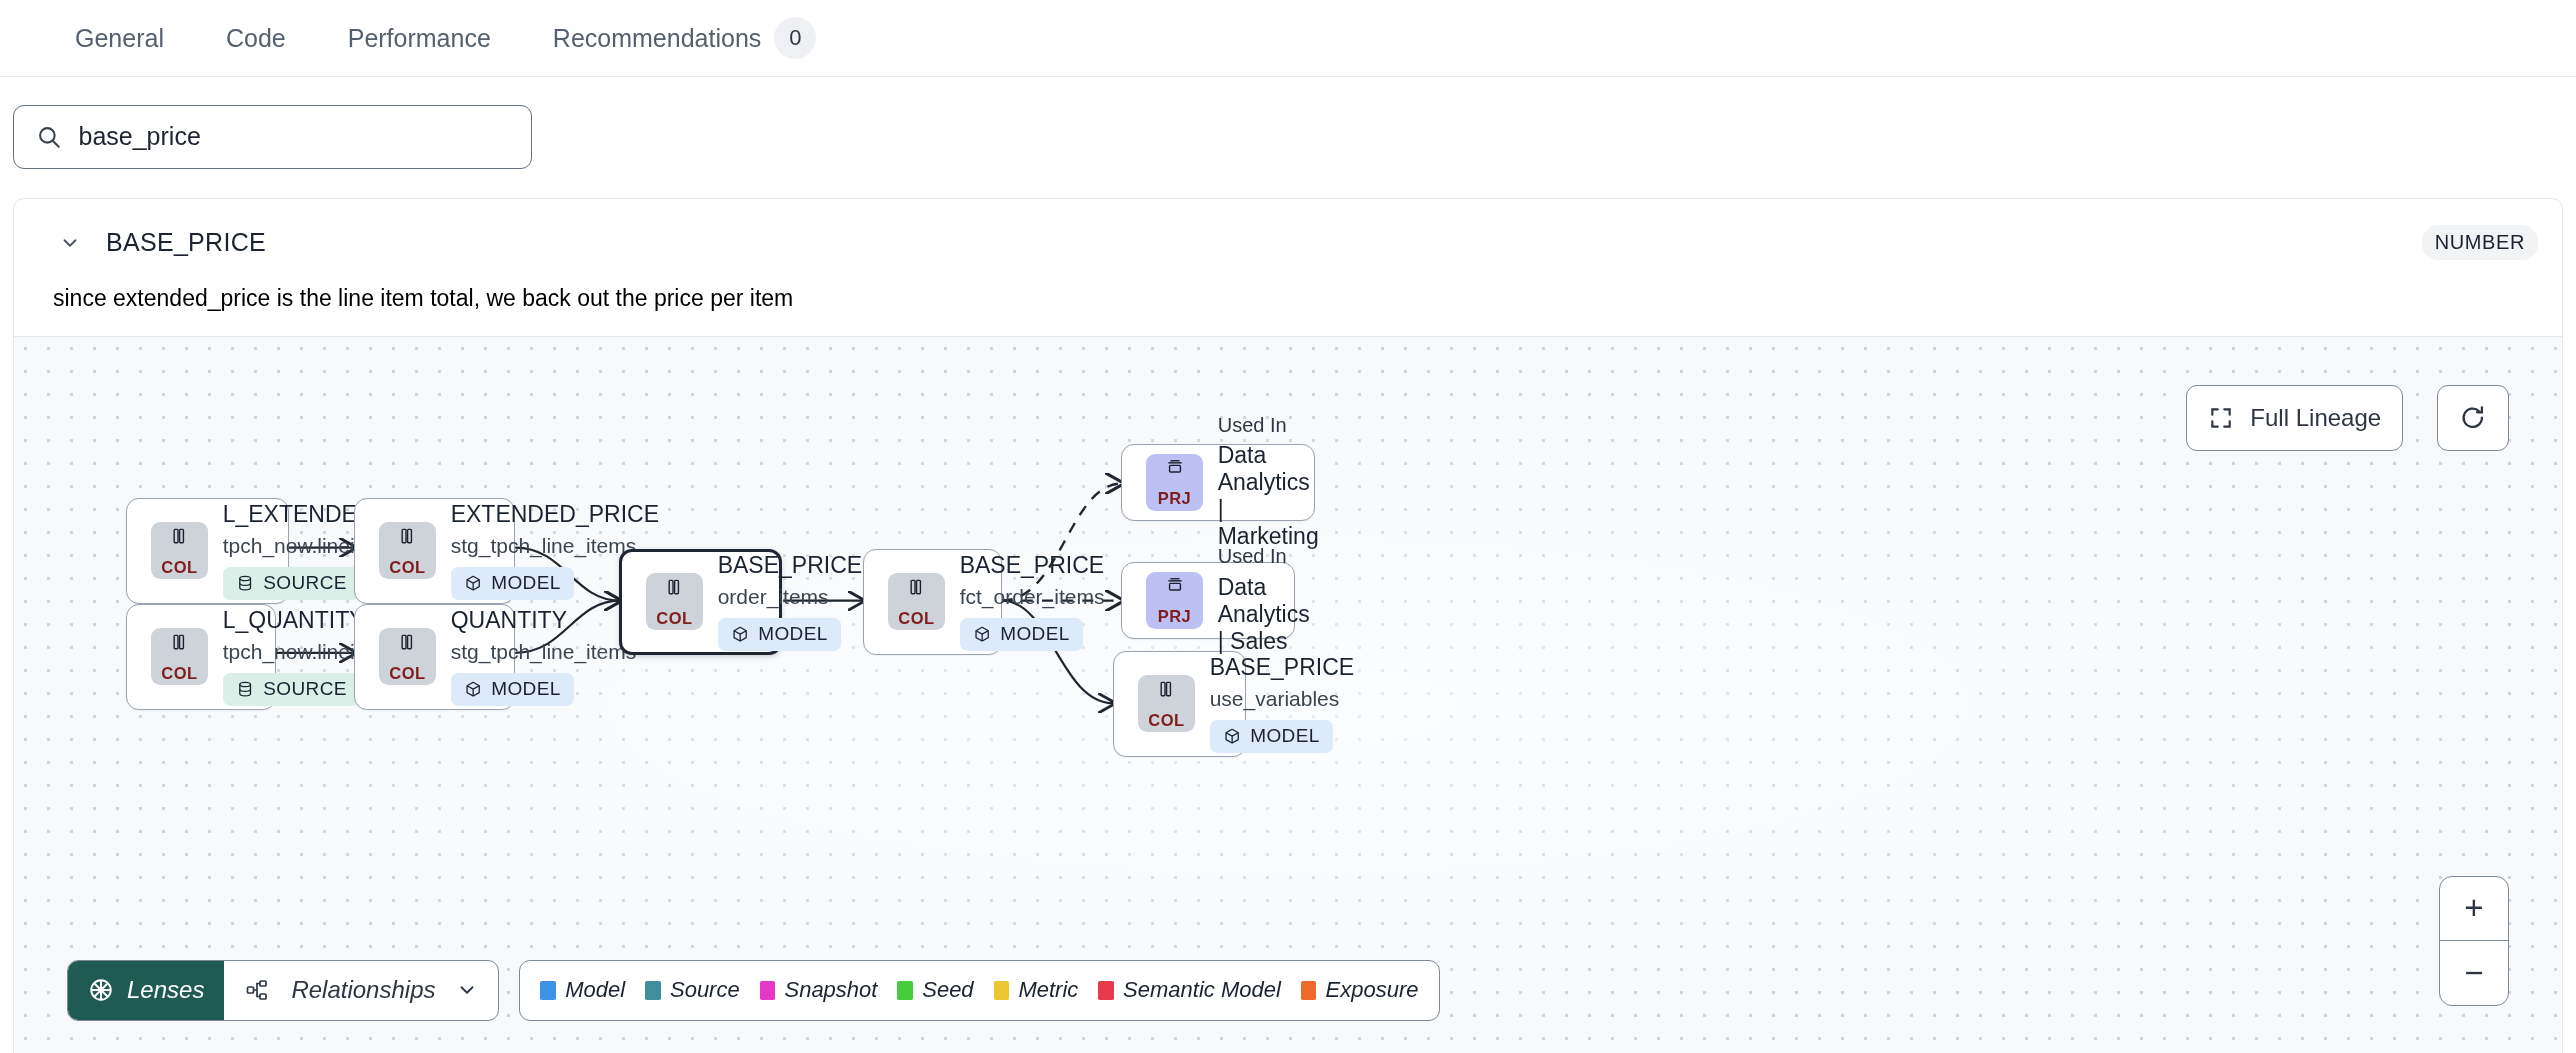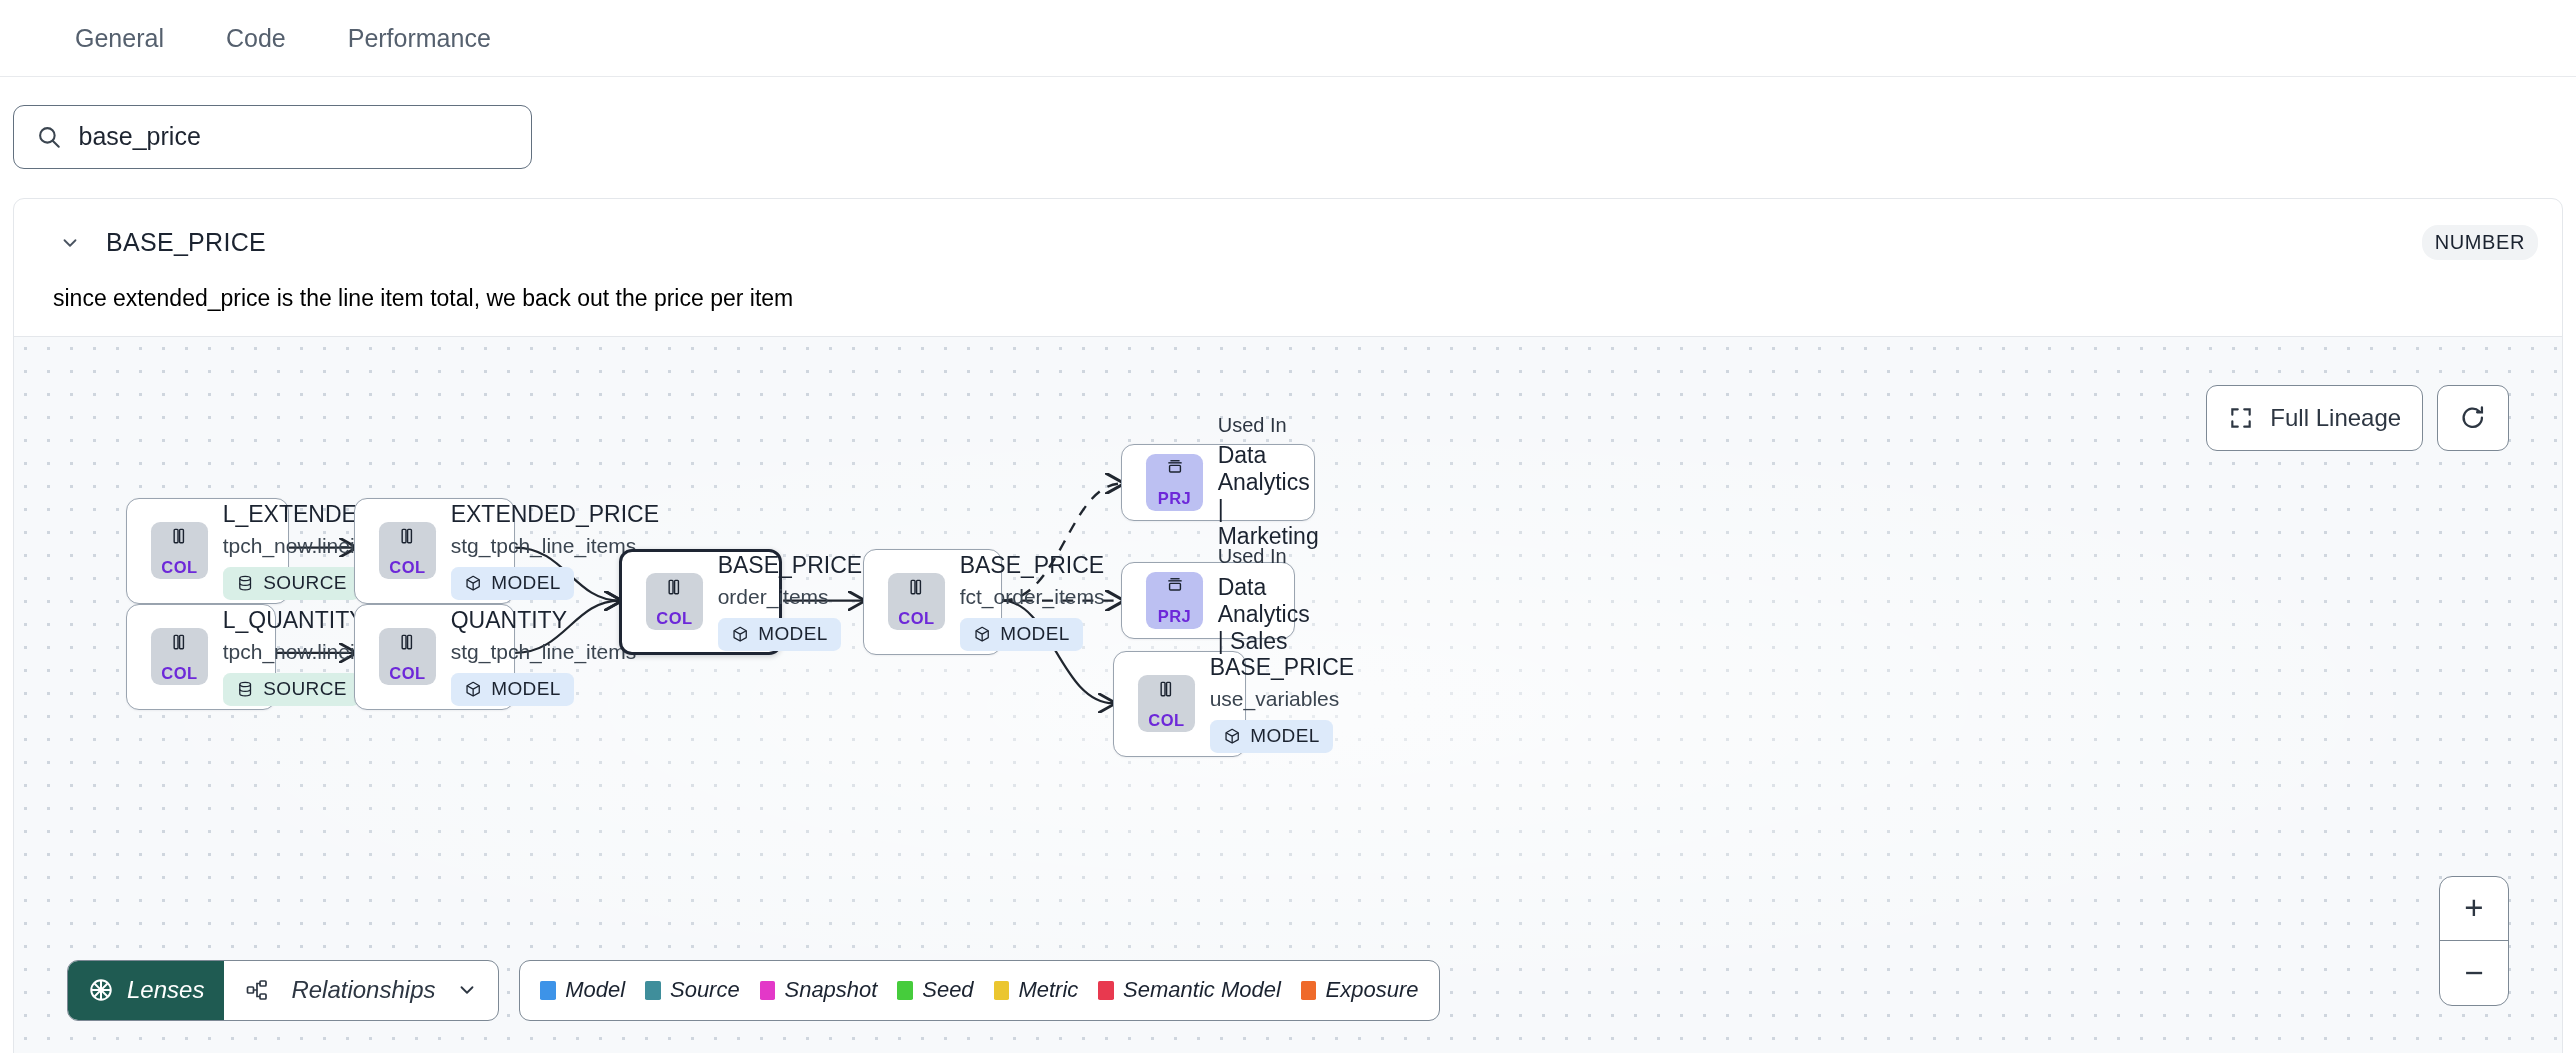--- a/index.html
+++ b/index.html
@@ -112,21 +112,21 @@
     border: 1.8px solid #9aa4b0;
     border-radius: 13px;
     display: flex; align-items: center;
     padding: 0 24px;
     box-shadow: 0 0.9px 1.8px rgba(20,28,40,.05);
     cursor: pointer;
   }
   .node.selected { border: 3.7px solid #1e2533; box-shadow: 0 1.8px 5.5px rgba(20,28,40,.18); }
   .node-ico {
     width: 57px; height: 57px; border-radius: 9.2px;
-    background: #ced3da; color:#6d28d9;
+    background: #ced3da; color:#7f1d1d;
     display:flex; flex-direction:column; align-items:center; justify-content:center;
     gap: 13px; flex: none; margin-right: 14.7px;
   }
   .node-ico.prj { background:#bcc0f2; }
   .node-ico .ilabel { font-size: 16.5px; font-weight: 600; letter-spacing:0.5px; line-height:1; }
   .node-body { display:flex; flex-direction:column; gap: 5.5px; padding-right: 3.7px; }
   .node-title { font-size: 23px; color:#1b2330; }
   .node-sub { font-size: 21px; color:#3b4550; }
   .node-kicker { font-size: 20px; color:#2d3642; }
   .pill {
@@ -137,21 +137,21 @@
   .pill.source { background:#d9efe7; }
   .pill.model  { background:#ddeafa; }
 
   
   .btn {
     position:absolute; background:#fff;
     border:1.8px solid #7d8995; border-radius: 11px;
     display:flex; align-items:center; justify-content:center; gap:16.5px;
     color:#2d3642; font-size:24px; cursor:pointer;
   }
-  #full-lineage { right: 139px; top: 48px; width: 217px; height: 66px; }
+  #full-lineage { right: 159px; top: 48px; width: 217px; height: 66px; }
   #refresh-btn  { right: 53px;  top: 48px; width: 72px;  height: 66px; }
   .zoomctl {
     position:absolute; right: 53px; bottom: 68px;
     width: 70px; height: 130px;
     background:#fff; border:1.8px solid #7d8995; border-radius: 13px;
     display:flex; flex-direction:column; overflow:hidden;
   }
   .zoomctl div {
     flex:1; display:flex; align-items:center; justify-content:center;
     font-size: 33px; color:#2d3642; cursor:pointer;
@@ -190,20 +190,24 @@
 
 <div class="tabbar">
   <div class="tab">
     <span>General</span>
   </div>
   <div class="tab">
     <span>Code</span>
   </div>
   <div class="tab">
     <span>Performance</span>
+  </div>
+  <div class="tab">
+    <span>Recommendations</span>
+    <span class="tab-count">0</span>
   </div>
 </div>
 
 <div class="searchwrap">
   <div class="searchbox">
     <span>
       <svg width="26" height="26" viewBox="0 0 24 24" fill="none" stroke="#3b4550" stroke-width="1.9">
         <circle cx="10.5" cy="10.5" r="6.7"></circle>
           <line x1="15.4" y1="15.4" x2="21" y2="21" stroke-linecap="round"></line>
       </svg>

